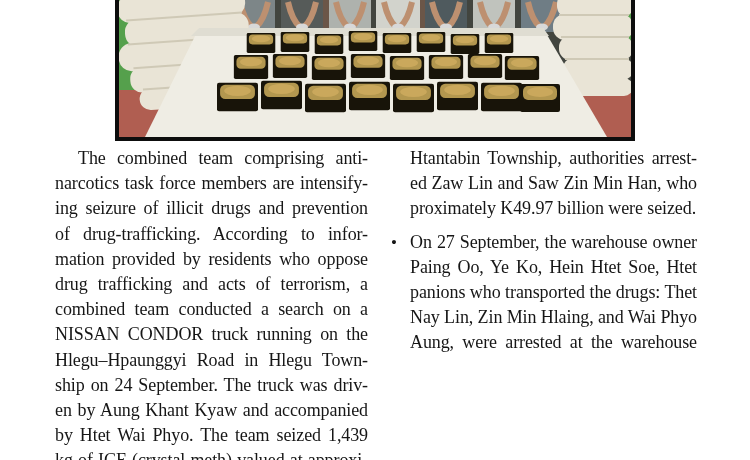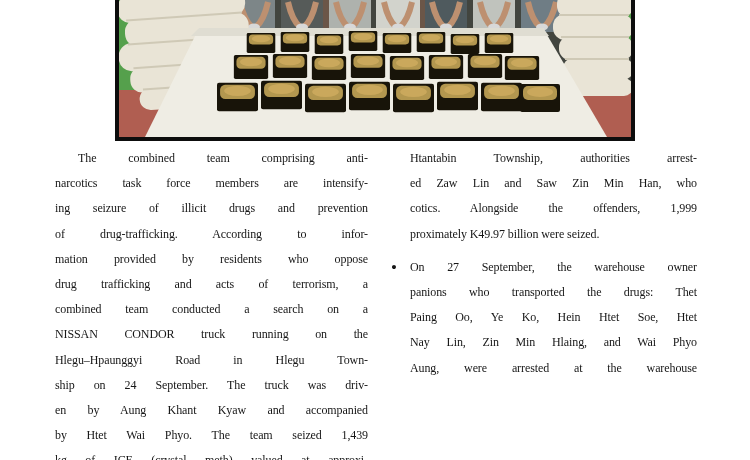--- a/index.html
+++ b/index.html
@@ -30,21 +30,21 @@
   }
   .col-left  { left: 55px;  width: 313px; }
   .col-right { left: 388px; width: 309px; }
 
   .para { position: relative; margin: 0; }
   .col-right .para { padding-left: 22px; }
   .para.bulleted { margin-top: 8px; }
 
   .line {
     display: block;
-    font-size: 12px;
+    font-size: 18px;
     line-height: 25.2px;
     letter-spacing: -0.1px;
     text-align: justify;
     text-align-last: justify;
     white-space: normal;
   }
   .line.no-jlast { text-align-last: left; }
   .para.indent-first .line:first-child { padding-left: 23px; }
 
   .bullet {
@@ -187,24 +187,23 @@
       <div class="line">ship on 24 September. The truck was driv-</div>
       <div class="line">en by Aung Khant Kyaw and accompanied</div>
       <div class="line">by Htet Wai Phyo. The team seized 1,439</div>
       <div class="line">kg of ICE (crystal meth) valued at approxi-</div>
     </div>
   </div>
 <div class="col col-right">
     <div class="para">
       <div class="line">Htantabin Township, authorities arrest-</div>
       <div class="line">ed Zaw Lin and Saw Zin Min Han, who</div>
-      <div class="line">cotics. Alongside the offenders, 1,999</div>
       <div class="line no-jlast">proximately K49.97 billion were seized.</div>
     </div>
     <div class="para bulleted">
       <span class="bullet">•</span>
       <div class="line">On 27 September, the warehouse owner</div>
+      <div class="line">Paing Oo, Ye Ko, Hein Htet Soe, Htet</div>
       <div class="line">panions who transported the drugs: Thet</div>
-      <div class="line">Paing Oo, Ye Ko, Hein Htet Soe, Htet</div>
       <div class="line">Nay Lin, Zin Min Hlaing, and Wai Phyo</div>
       <div class="line">Aung, were arrested at the warehouse</div>
     </div>
   </div>
 
 </body></html>

